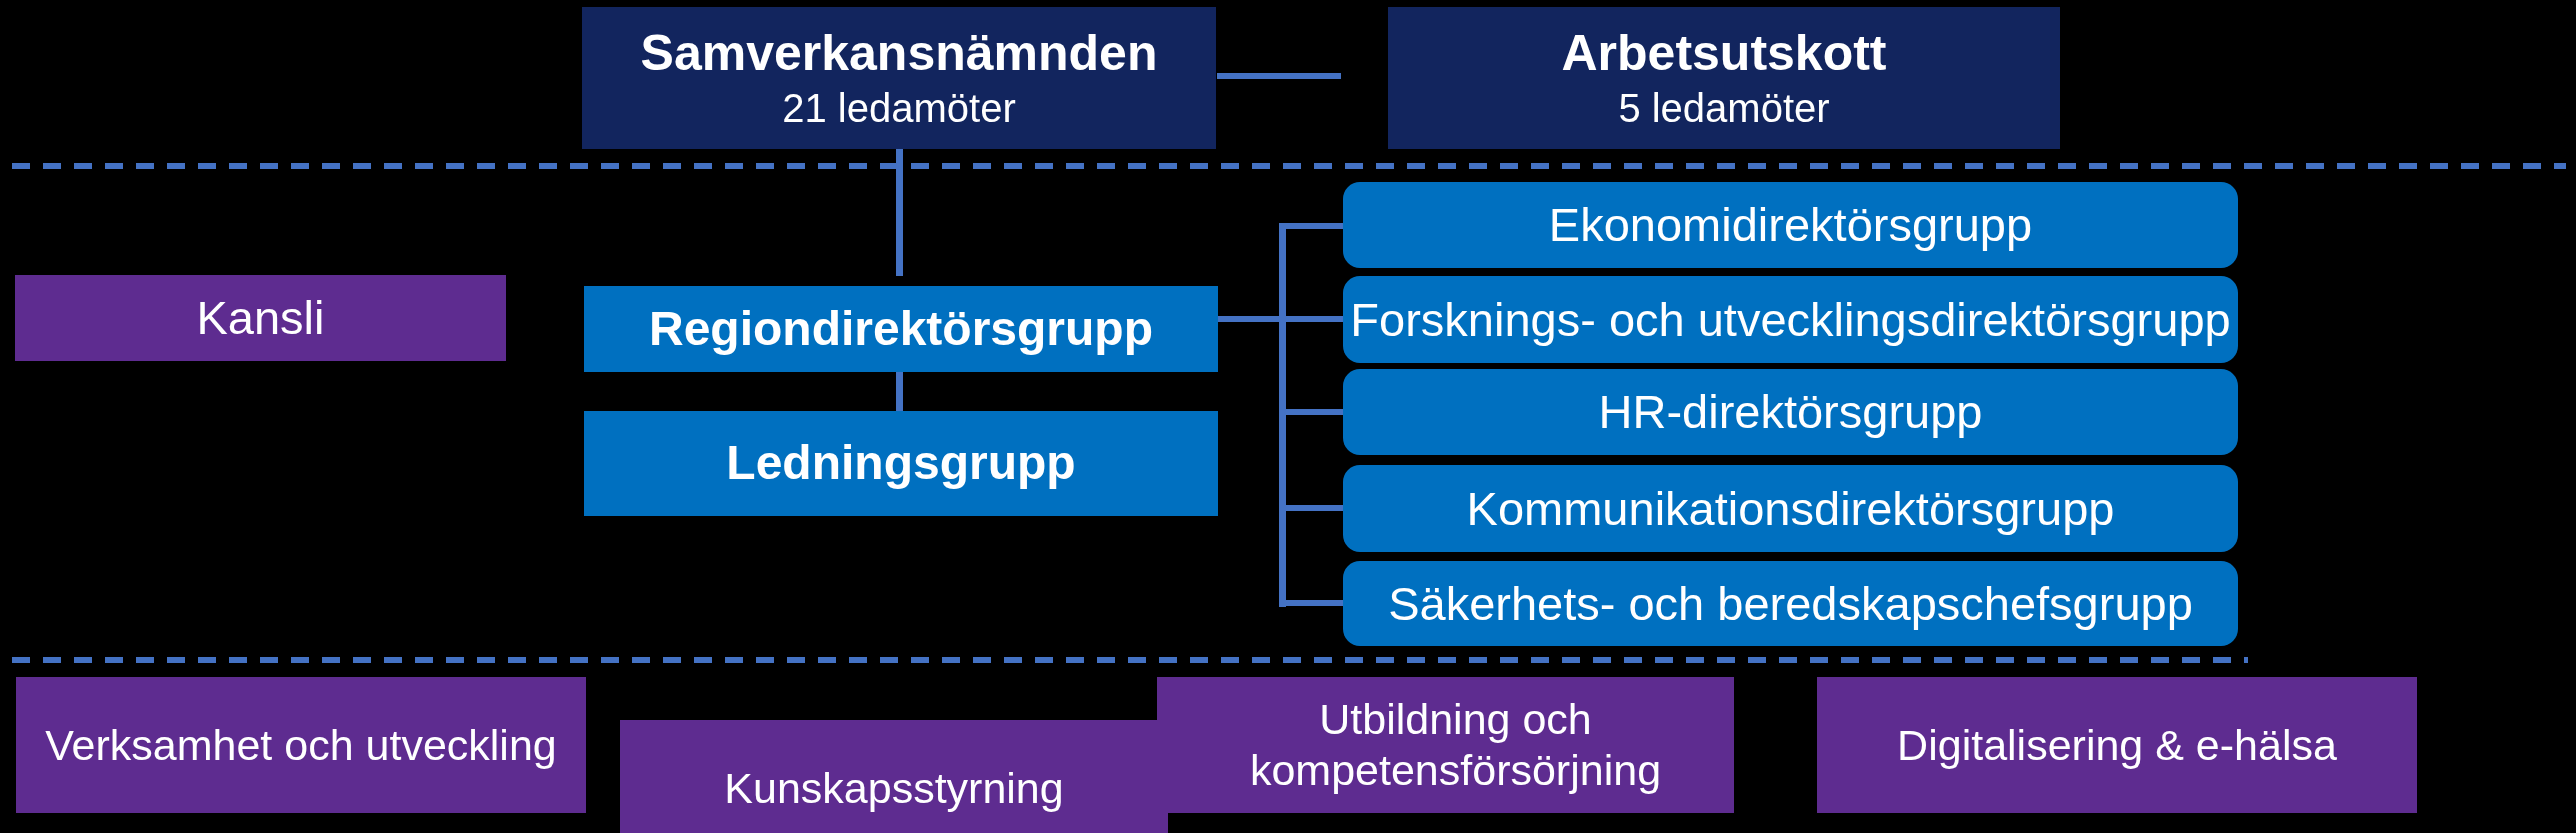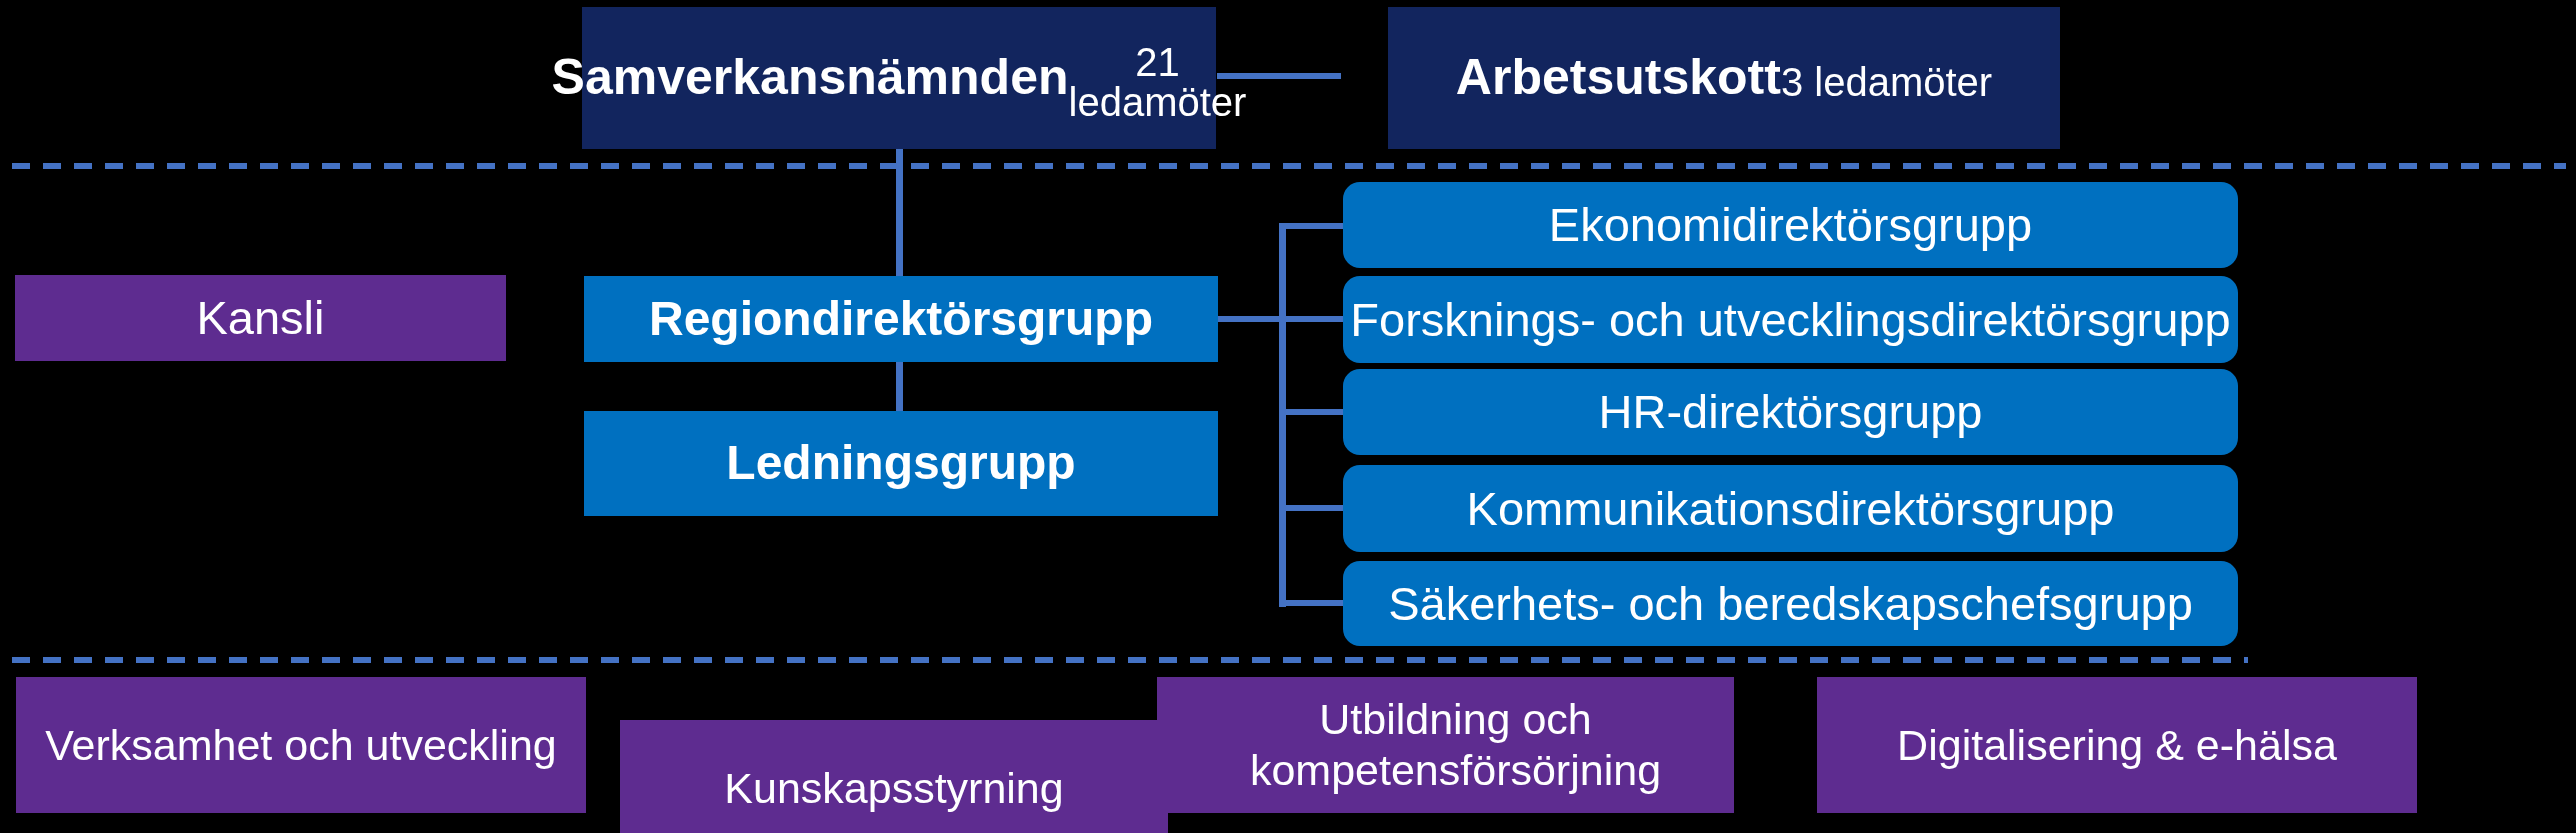--- a/index.html
+++ b/index.html
@@ -5,41 +5,41 @@
   html,body{margin:0;padding:0;background:#000;}
   .canvas{
     position:relative;
     width:2576px;height:833px;
     background:#000;
     font-family:"Liberation Sans","DejaVu Sans",sans-serif;
     overflow:hidden;
   }
   .node{
     position:absolute;
-    display:flex;flex-direction:row;
+    display:flex;flex-direction:column;
     align-items:center;justify-content:center;
     text-align:center;
     color:#fff;
   }
   .navy{background:#12255E;}
   .blue{background:#0070C0;}
   .purple{background:#5E2C90;}
   .t1{font-size:50px;font-weight:bold;line-height:1.05;}
   .t2{font-size:40px;font-weight:normal;line-height:1.0;margin-top:9.1px;}
   .lbl{font-size:47px;font-weight:normal;line-height:1.1;}
   .lblb{font-size:48px;font-weight:bold;line-height:1.1;}
   .lblp{font-size:43px;font-weight:normal;line-height:1.18;padding:0 26px;}
 
   
   .b-samverkan{left:582px;top:6.5px;width:634px;height:142px;}
   .b-arbetsutskott{left:1341px;top:6.5px;width:672px;height:142px;margin-left:47px;}
 
   
   .b-kansli{left:15px;top:275px;width:491px;height:86px;}
-  .b-region{left:584px;top:276px;width:634px;height:86px;align-items:center;}
+  .b-region{left:584px;top:286px;width:634px;height:86px;align-items:center;}
   .b-ledning{left:584px;top:411px;width:634px;height:105px;}
 
   
   .dg{left:1343px;width:895px;border-radius:17px;}
   .b-dg0{top:182px;height:86px;}
   .b-dg1{top:276px;height:87px;}
   .b-dg2{top:369px;height:86px;}
   .b-dg3{top:465px;height:87px;}
   .b-dg4{top:561px;height:85px;}
 
@@ -101,21 +101,21 @@
   <div class="line stub c-stub2"></div>
   <div class="line stub c-stub3"></div>
   <div class="line stub c-stub4"></div>
 
   <div class="node navy b-samverkan">
     <span class="t1">Samverkansnämnden</span>
     <span class="t2">21 ledamöter</span>
   </div>
   <div class="node navy b-arbetsutskott">
     <span class="t1">Arbetsutskott</span>
-    <span class="t2">3 ledamöter</span>
+    <span class="t2">5 ledamöter</span>
   </div>
 
   <div class="node purple b-kansli">
     <span class="lbl">Kansli</span>
   </div>
   <div class="node blue b-region">
     <span class="lblb">Regiondirektörsgrupp</span>
   </div>
   <div class="node blue b-ledning">
     <span class="lblb">Ledningsgrupp</span>

